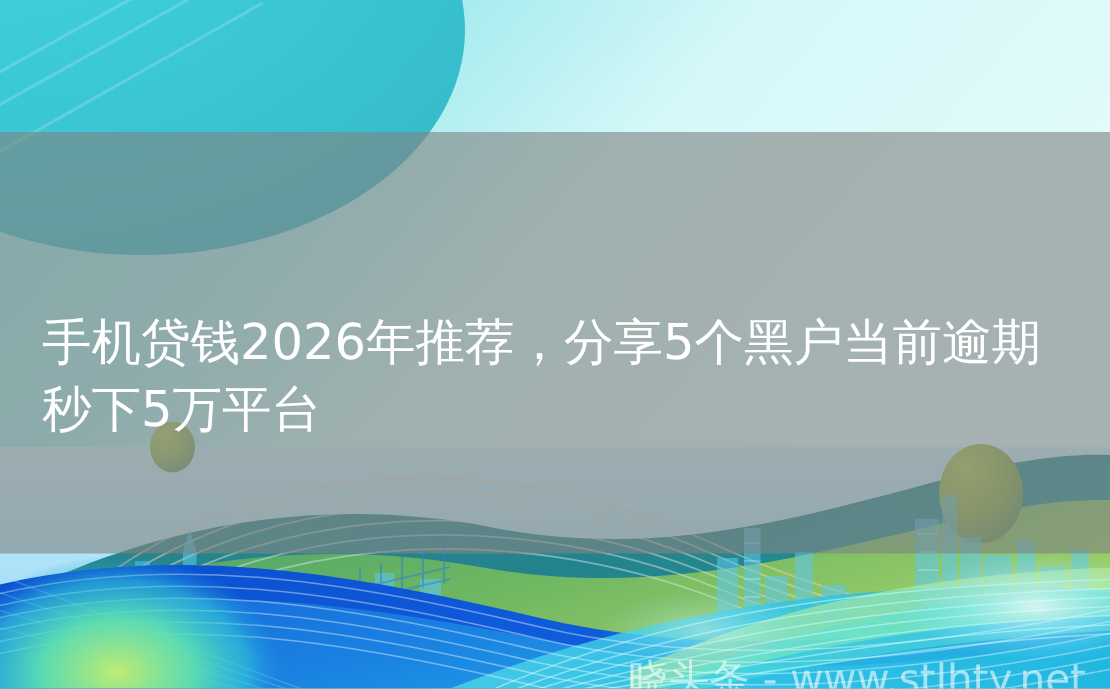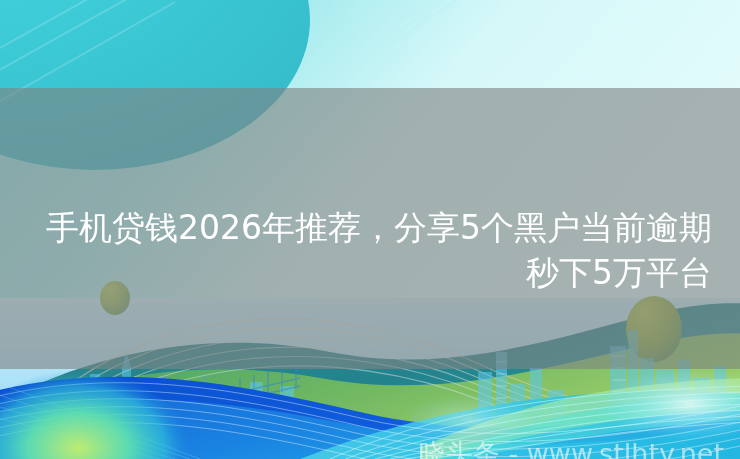--- a/index.html
+++ b/index.html
@@ -31,21 +31,21 @@
     background: rgba(128, 132, 130, 0.62);
     pointer-events: none;
   }
   #headline {
     position: absolute;
     left: 0;
     top: 183px;
     width: 740px;
     padding: 0 28px;
     box-sizing: border-box;
-    text-align: right;
+    text-align: left;
     color: #ffffff;
     font-size: 33px;
     line-height: 45px;
     font-weight: 400;
     letter-spacing: 0px;
     white-space: pre-wrap;
   }
   #watermark {
     position: absolute;
     left: 0;

